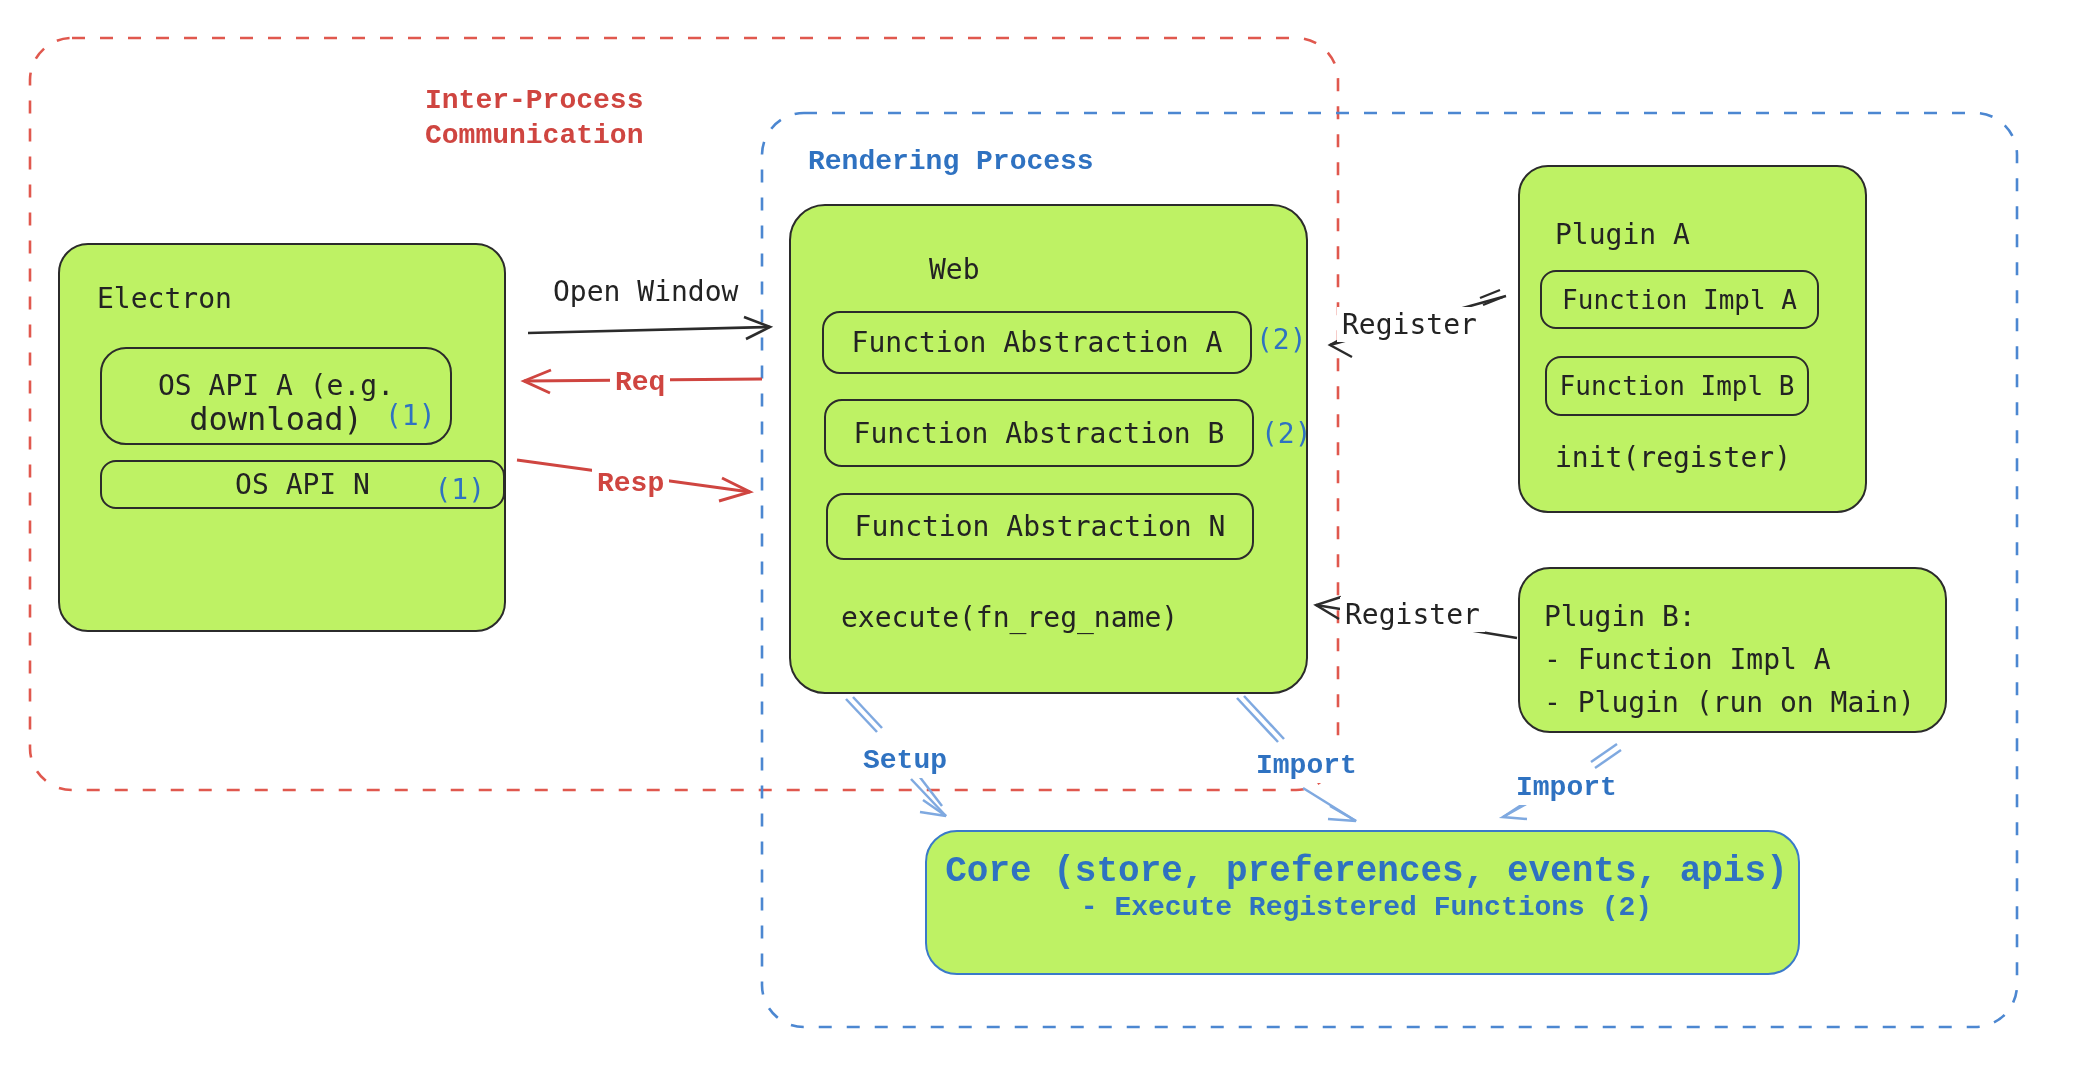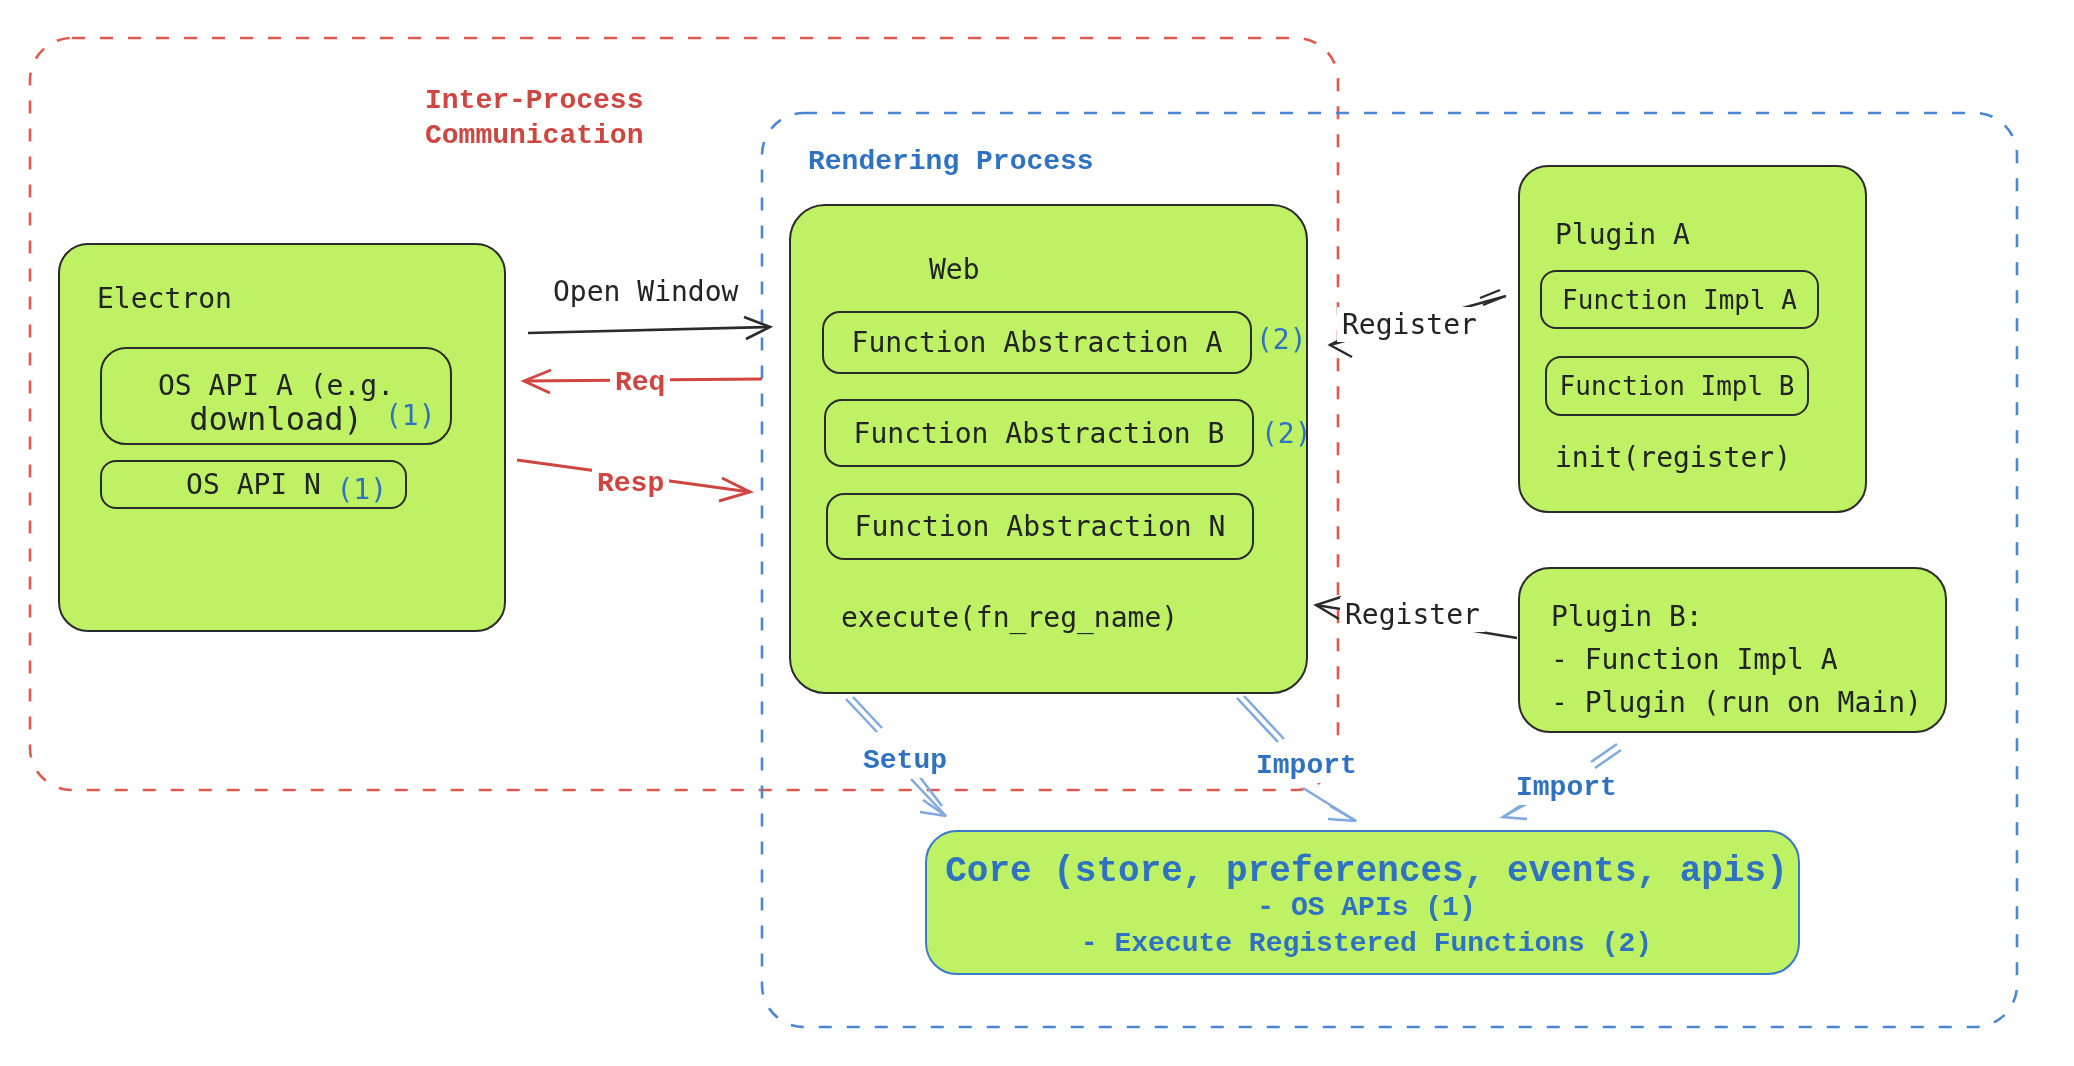--- a/index.html
+++ b/index.html
@@ -83,21 +83,21 @@
 Communication</div>
   <div class="lbl blue bold" style="left:800px;top:144px;">Rendering Process</div>
 
   <div class="box" style="left:58px;top:243px;width:448px;height:389px;border-radius:30px;">
     <div class="lbl" style="left:37px;top:36px;">Electron</div>
     <div class="box" style="left:40px;top:102px;width:352px;height:98px;border-radius:26px;">
       <div class="inner" style="left:0;top:20px;width:100%;text-align:center;font-size:28px;line-height:33px;">OS API A (e.g.</div>
       <div class="inner" style="left:0;top:54px;width:100%;text-align:center;font-size:32px;line-height:33px;">download)</div>
       <div class="badge" style="left:283px;top:50px;">(1)</div>
     </div>
-    <div class="box center" style="left:40px;top:215px;width:307px;height:49px;border-radius:16px;font-size:28px;">
+    <div class="box center" style="left:40px;top:215px;width:405px;height:49px;border-radius:16px;font-size:28px;">
       <span>OS API N</span>
       <div class="badge" style="right:18px;top:11px;">(1)</div>
     </div>
   </div>
 
   <div class="lbl" style="left:553px;top:274px;">Open Window</div>
   <div class="lbl red bold bg" style="left:610px;top:365px;">Req</div>
   <div class="lbl red bold bg" style="left:592px;top:466px;">Resp</div>
 
   <div class="box" style="left:789px;top:204px;width:519px;height:490px;border-radius:36px;">
@@ -123,29 +123,28 @@
     <div class="lbl" style="left:35px;top:50px;">Plugin A</div>
     <div class="box center" style="left:20px;top:103px;width:279px;height:59px;border-radius:16px;font-size:26px;">
       <span>Function Impl A</span>
     </div>
     <div class="box center" style="left:25px;top:189px;width:264px;height:60px;border-radius:16px;font-size:26px;">
       <span>Function Impl B</span>
     </div>
     <div class="lbl" style="left:35px;top:273px;">init(register)</div>
   </div>
 
-  <div class="box" style="left:1518px;top:567px;width:429px;height:166px;border-radius:32px;padding:26px 0 0 31px;">
+  <div class="box" style="left:1518px;top:567px;width:429px;height:166px;border-radius:32px;padding:26px 0 0 24px;">
     <div style="font-size:28px;line-height:43px;white-space:pre;">Plugin B:</div>
     <div style="font-size:28px;line-height:43px;white-space:pre;">- Function Impl A</div>
     <div style="font-size:28px;line-height:43px;white-space:pre;">- Plugin (run on Main)</div>
   </div>
 
   <div class="lbl blue bold bg" style="left:850px;top:743px;">Setup</div>
   <div class="lbl blue bold bg" style="left:1243px;top:748px;">Import</div>
   <div class="lbl blue bold bg" style="left:1503px;top:770px;">Import</div>
 
   <div class="box" style="left:925px;top:830px;width:875px;height:145px;border-radius:32px;border-color:#3a7ac9;padding-top:22px;text-align:center;">
     <div class="blue bold" style="font-size:36px;line-height:36px;white-space:pre;">Core (store, preferences, events, apis)</div>
-    <div class="blue bold" style="font-size:28px;line-height:36px;white-space:pre;">- OS APIs (1)</div>
     <div class="blue bold" style="font-size:28px;line-height:36px;white-space:pre;">- Execute Registered Functions (2)</div>
   </div>
 
 </div>
 
 </body></html>

